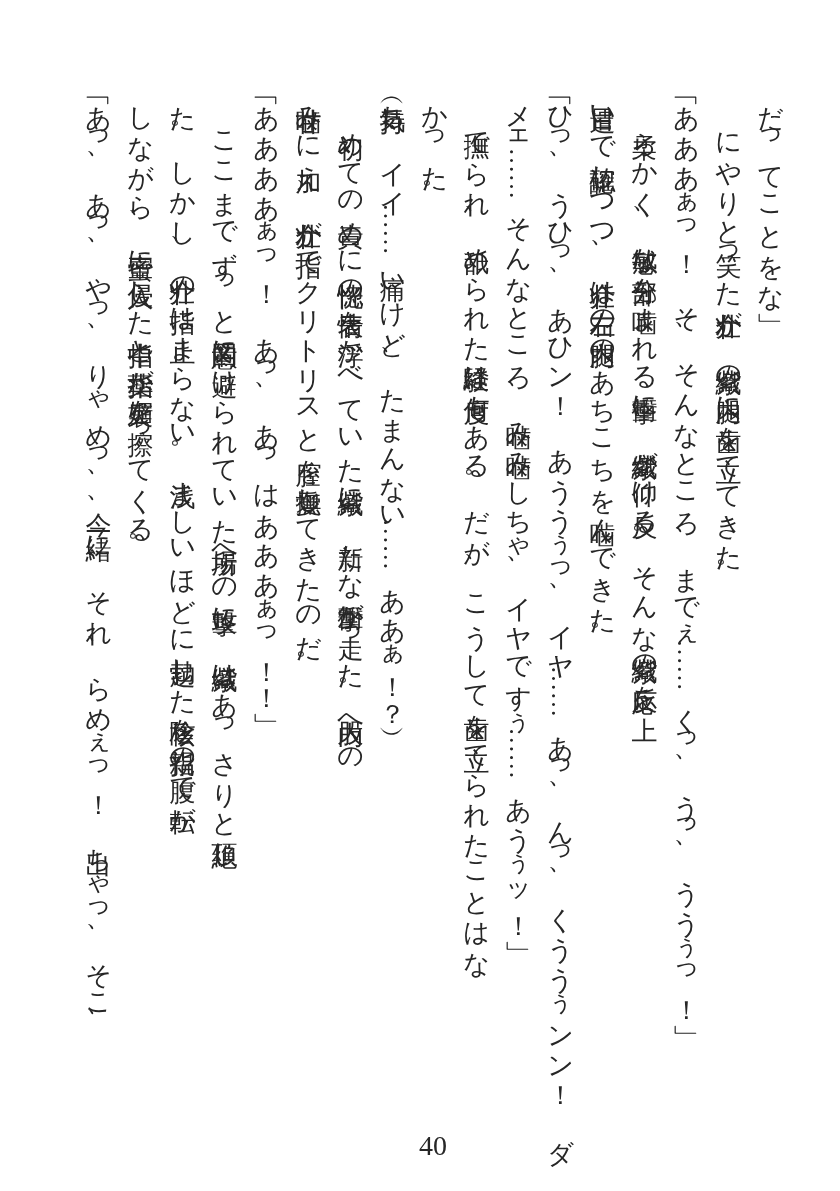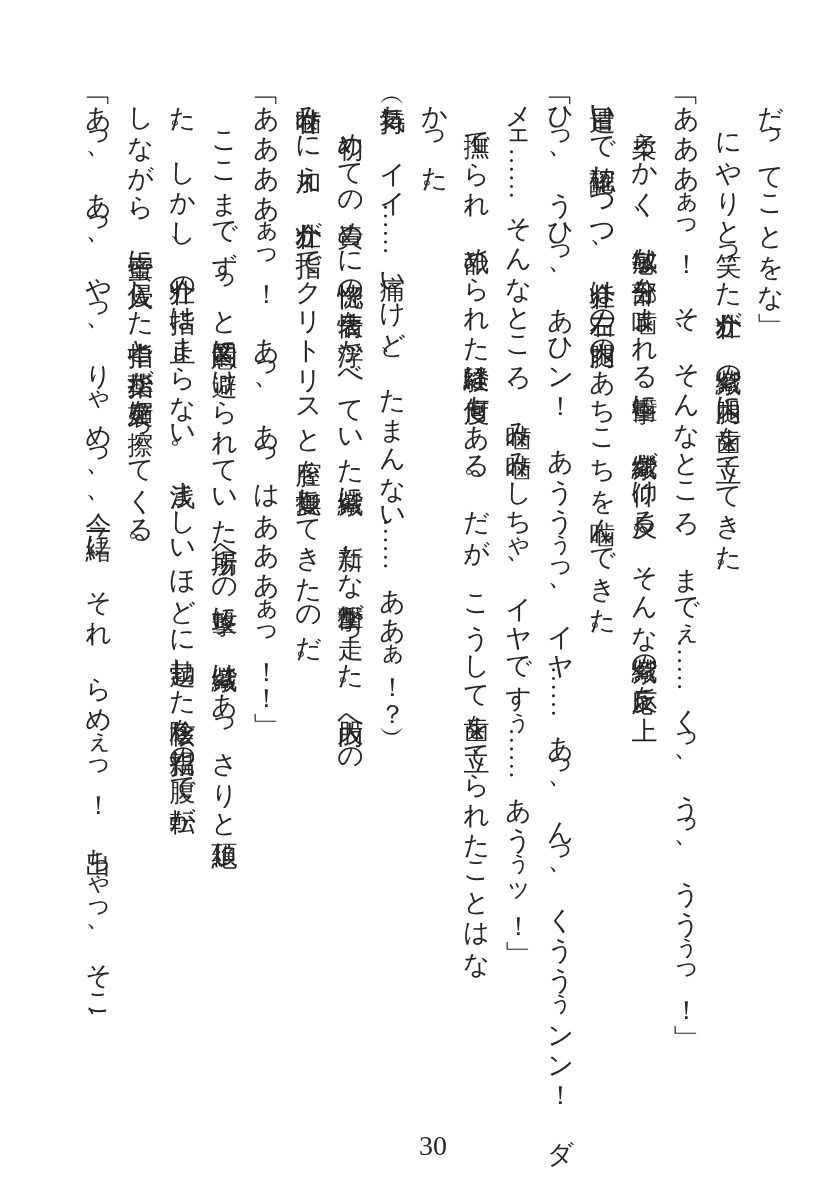--- a/index.html
+++ b/index.html
@@ -39,14 +39,14 @@
     transform: translateX(-50%);
     font-size: 28px;
     color: #262626;
   }
 </style>
 </head>
 <body>
 
 <div class="page">
   <div class="text-area"><div class="text-column">だってことをな」</div><div class="text-column">　にやりと笑った壮介が、紫織の内腿に歯を立ててきた。</div><div class="text-column">「あああぁっ！　そ、そんなところ、までぇ……くっ、うっ、ううぅっ！」</div><div class="text-column">　柔らかく、敏感な部分を噛まれる衝撃に、紫織が仰け反る。そんな紫織の反応を上</div><div class="text-column">目遣いで確認しつつ、壮介は左右の内腿のあちこちを噛んできた。</div><div class="text-column">「ひっ、うひっ、あひン！　あううぅっ、イヤ……あっ、んっ、くううぅンン！　ダ</div><div class="text-column">メェ……そんなところ、噛み噛みしちゃ、イヤですぅ……あうぅッ！」</div><div class="text-column">　撫でられ、舐められた経験は何度もある。だが、こうして歯を立てられたことはな</div><div class="text-column">かった。</div><div class="text-column">（気持ち、イイ……痛いけど、たまんない……ああぁ！？）</div><div class="text-column">　初めての責めに恍惚の表情を浮かべていた紫織に、新たな衝撃が走った。内股への</div><div class="text-column">甘噛みに加え、壮介が指でクリトリスと膣を愛撫してきたのだ。</div><div class="text-column">「ああああぁっ！　あっ、あっはあああぁっ！！」</div><div class="text-column">　ここまでずっと意図的に避けられていた場所への攻撃に、紫織はあっさりと絶頂し</div><div class="text-column">た。しかし、壮介の指は止まらない。浅ましいほどに勃起した陰核を親指の腹で転が</div><div class="text-column">しながら、蜜壺に侵入した中指と薬指が媚襞を擦ってくる。</div><div class="text-column">「あっ、あっ、やっ、りゃめっ、今、一緒に、それ、らめぇっ！　出ちゃっ、そこ、</div></div>
-  <div class="page-number">30</div>
+  <div class="page-number">40</div>
 </div>
 
 </body></html>

